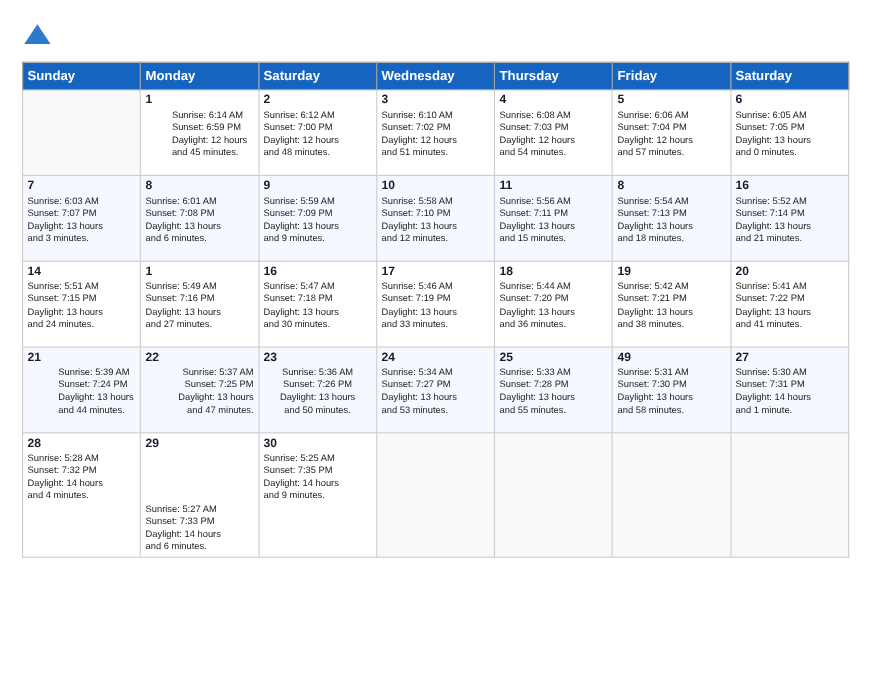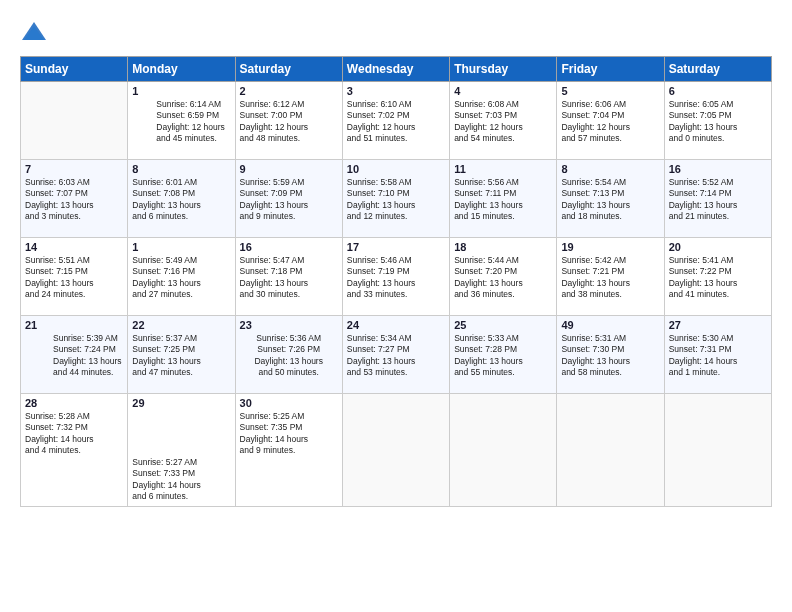--- a/index.html
+++ b/index.html
@@ -285,21 +285,21 @@
         <tr>
           <td>
             <span class="day-num">21</span>
             <div class="cell-info" style="white-space: pre-line; margin-left: 28px;">Sunrise: 5:39 AM
 Sunset: 7:24 PM
 Daylight: 13 hours
 and 44 minutes.</div>
           </td>
           <td>
             <span class="day-num">22</span>
-            <div class="cell-info" style="white-space: pre-line;">Sunrise: 5:37 AM
+            <div class="cell-info" style="white-space: pre-line; text-align: right;">Sunrise: 5:37 AM
 Sunset: 7:25 PM
 Daylight: 13 hours
 and 47 minutes.</div>
           </td>
           <td>
             <span class="day-num">23</span>
             <div class="cell-info" style="white-space: pre-line; text-align: center;">Sunrise: 5:36 AM
 Sunset: 7:26 PM
 Daylight: 13 hours
 and 50 minutes.</div>

